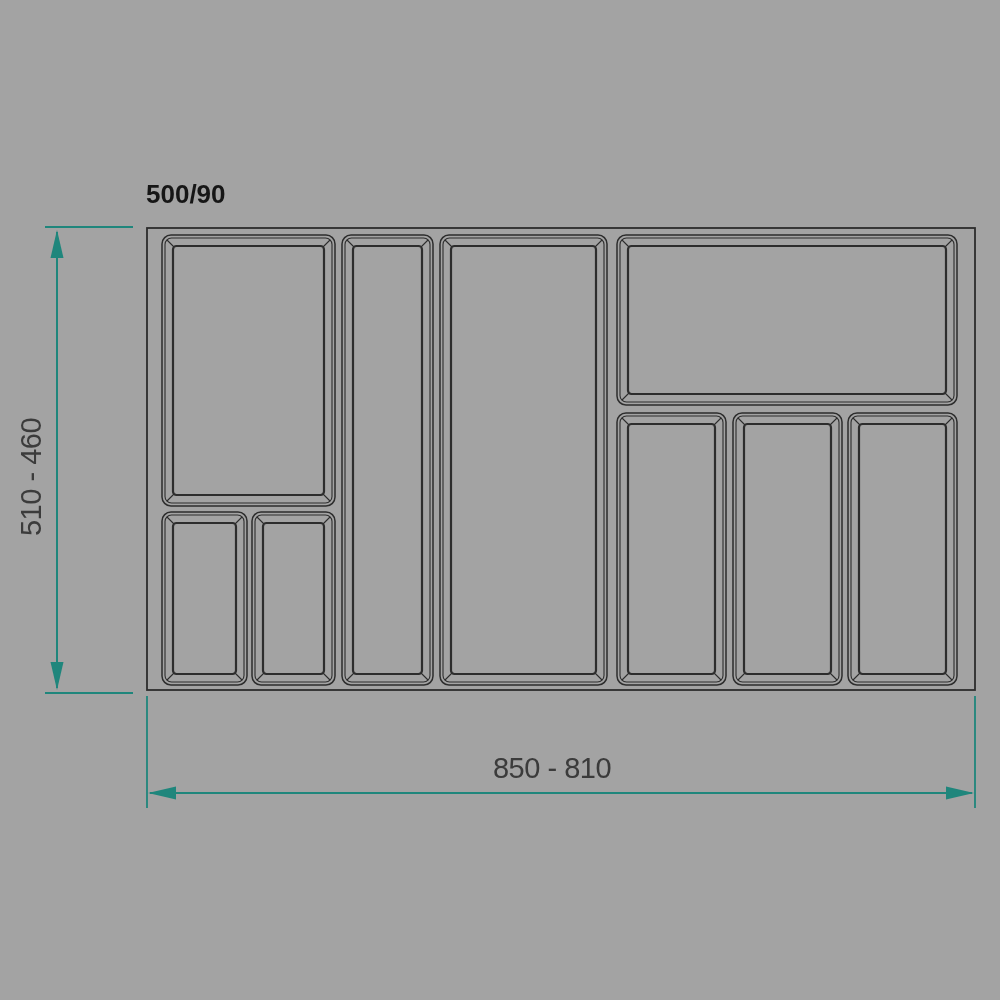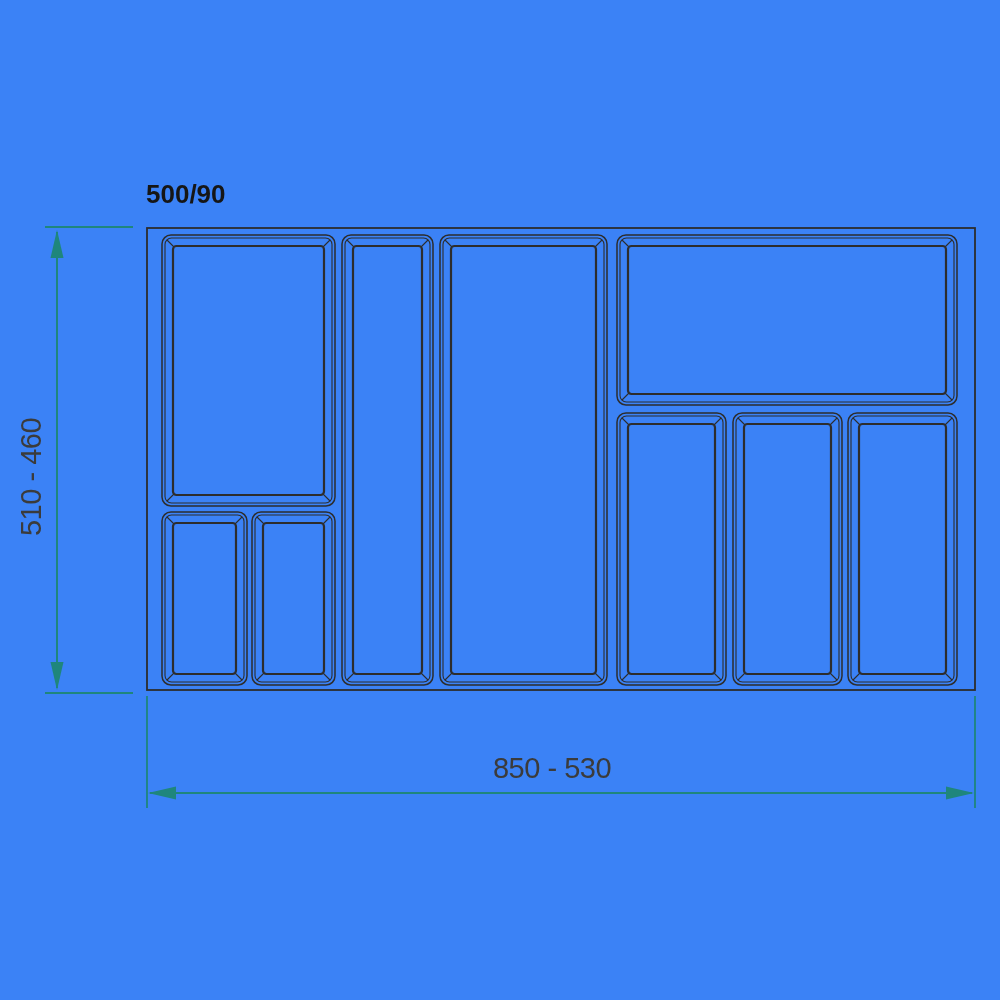--- a/index.html
+++ b/index.html
@@ -4,21 +4,21 @@
 <style>
   :root{
     --dim-color:#1F867C;
     --draw-color:#2D2D2D;
     --dim-text:#3B3B3B;
   }
   html,body{margin:0;padding:0;background:#ffffff;}
   .page{
     position:relative;
     width:1000px;height:1000px;
-    background:#3b82f6;
+    background:#a3a3a3;
     font-family:"Liberation Sans", sans-serif;
     overflow:hidden;
   }
   .title{
     position:absolute;
     left:146px;top:179px;
     font-size:26px;
     font-weight:bold;
     color:#161616;
     letter-spacing:0px;
@@ -157,14 +157,14 @@
       <line class="dim-ext" x1="147" y1="696" x2="147" y2="808"></line>
       <line class="dim-ext" x1="975" y1="696" x2="975" y2="808"></line>
       <line class="dim-line" x1="150" y1="793" x2="972" y2="793"></line>
       <polygon class="dim-arrow" points="148,793 176,786.5 176,799.5"></polygon>
       <polygon class="dim-arrow" points="974,793 946,786.5 946,799.5"></polygon>
     </g>
   </svg>
 
   <div class="dim-label vlabel">510 - 460</div>
 
-  <div class="dim-label hlabel">850 - 530</div>
+  <div class="dim-label hlabel">850 - 810</div>
 </div>
 
 </body></html>

